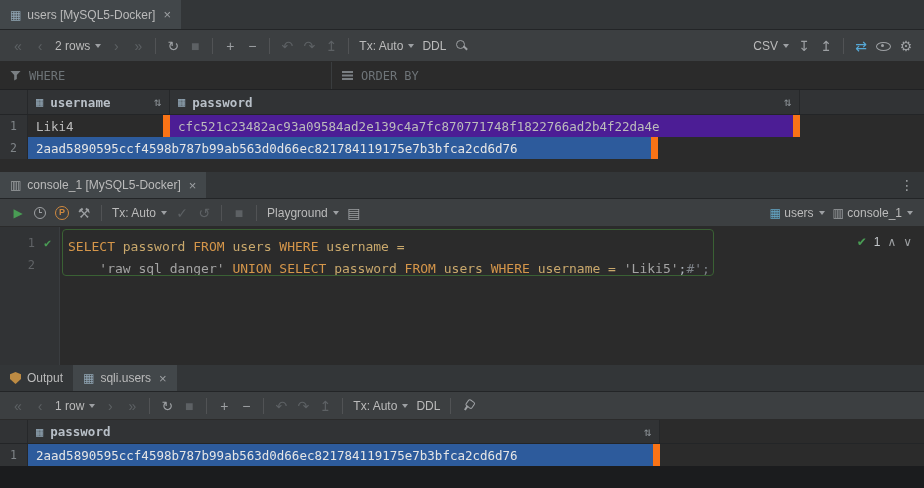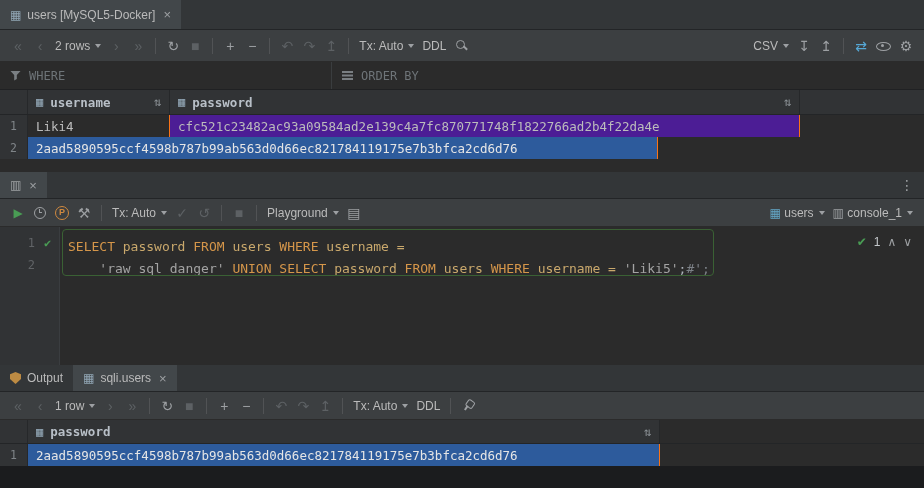--- a/index.html
+++ b/index.html
@@ -67,21 +67,21 @@
   .ghead.h25{height:25px}.ghead.h24{height:24px}
   .gh-gutter{width:28px;background:#313335;border-right:1px solid #26282a;flex:none}
   .gh-cell{display:flex;align-items:center;gap:7px;padding:0 8px;background:#313335;border-right:1px solid #26282a}
   .gh-sort{margin-left:auto;color:#8a9095;font-weight:normal;font-size:12px}
   .gh-fill-light{flex:1;background:#313335}
   .gh-fill-dark{flex:1;background:#2b2b2b}
   .c-user{width:142px}.c-pass{width:630px}.c-bpass{width:632px}
   .g-row{height:22px;display:flex;flex:none;font-family:"DejaVu Sans Mono",monospace;font-size:12.5px;color:#bcbcbc}
   .g-gutter{width:28px;background:#313335;color:#7f8488;display:flex;align-items:center;justify-content:center;
             font-size:11.5px;border-right:1px solid #26282a;flex:none}
-  .g-cell{display:flex;align-items:center;padding:0 8px;white-space:nowrap;overflow:hidden;border-right:1px solid #f97316}
+  .g-cell{display:flex;align-items:center;padding:0 8px;white-space:nowrap;overflow:hidden;border-right:7px solid #f97316}
   .g-cell.hl{background:#4c1d95}
   .g-cell.sel{background:#2d5b9c;color:#e5e5e5}
   .spacer13{height:13px;flex:none;background:#2b2b2b}
 
   
   .editor{height:138px;flex:none;background:#2b2b2b;display:flex;position:relative;
           font-family:"DejaVu Sans Mono",monospace;font-size:13px}
   .gutter{width:60px;flex:none;background:#313335;border-right:1px solid #3a3d40;padding-top:5px}
   .gutter-line{height:22px;display:flex;align-items:center;justify-content:flex-end;gap:5px;padding-right:4px;
                color:#606366;font-size:12px}
@@ -195,20 +195,21 @@
         <div class="g-cell c-pass sel">2aad5890595ccf4598b787b99ab563d0d66ec821784119175e7b3bfca2cd6d76</div>
         <div class="rowfill"></div>
       </div>
     </div>
 
   <div class="spacer13"></div>
 
   <div class="tabbar h27">
     <div class="tab active">
       <span class="consfile-ic glyph">▥</span>
+      <span>console_1 [MySQL5-Docker]</span>
       <span class="tab-close">×</span>
     </div>
     <span class="kebab">⋮</span>
   </div>
 
   <div class="toolbar h28">
     <span class="tbtn green">▶</span>
     <span class="tbtn">
         <span class="icon-clock"></span>
       </span>

